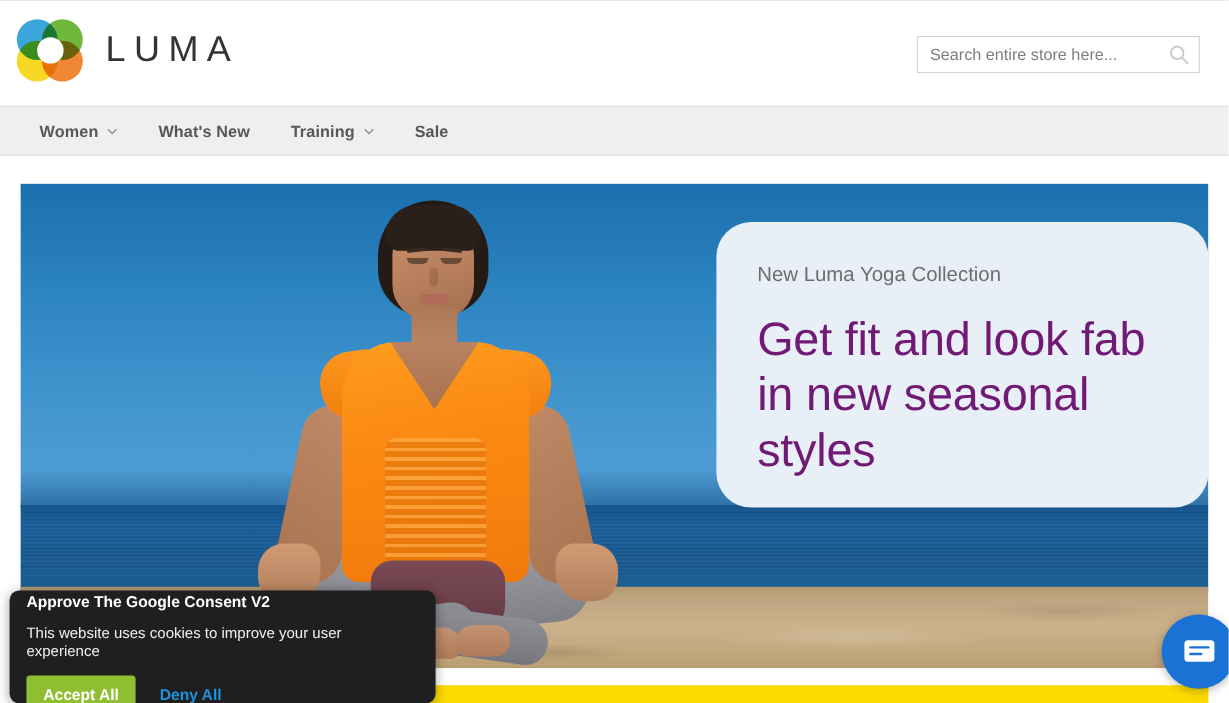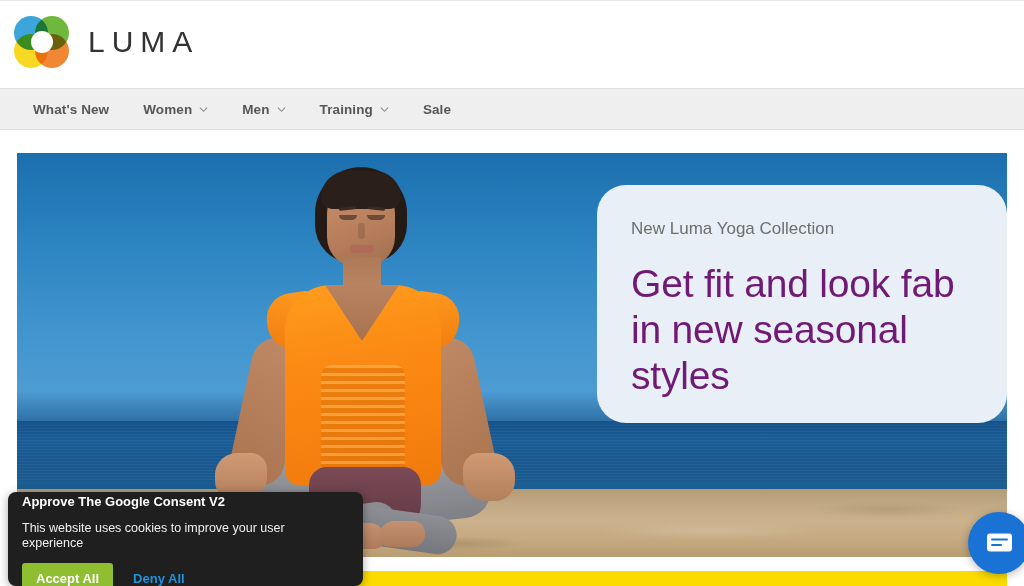--- a/index.html
+++ b/index.html
@@ -317,37 +317,40 @@
       <span class="logo-mark">
         <span class="blob b-blue"></span>
         <span class="blob b-green"></span>
         <span class="blob b-yellow"></span>
         <span class="blob b-orange"></span>
         <span class="hole"></span>
       </span>
       <span class="logo-word">LUMA</span>
     </a>
 
+    <div class="search-box">
+      <input class="search-input" type="text" placeholder="Search entire store here..." style="">
+      <button class="search-btn">
+        <svg width="17" height="17" viewBox="0 0 17 17" aria-hidden="true">
+          <circle cx="7" cy="7" r="5.2" fill="none" stroke="#c9c9c9" stroke-width="1.6"></circle>
+          <line x1="11" y1="11" x2="15.5" y2="15.5" stroke="#c9c9c9" stroke-width="1.6" stroke-linecap="round"></line>
+        </svg>
+      </button>
+    </div>
   </header>
 
   <nav class="nav">
-    <div class="nav-item">
-      <span>What's New</span>
-    </div>
     <div class="nav-item">
       <span>Women</span>
       <svg class="caret" viewBox="0 0 10 10">
         <polyline points="1,3 5,7 9,3" fill="none" stroke="#8b8b8b" stroke-width="1.2"></polyline>
       </svg>
     </div>
     <div class="nav-item">
-      <span>Men</span>
-      <svg class="caret" viewBox="0 0 10 10">
-        <polyline points="1,3 5,7 9,3" fill="none" stroke="#8b8b8b" stroke-width="1.2"></polyline>
-      </svg>
+      <span>What's New</span>
     </div>
     <div class="nav-item">
       <span>Training</span>
       <svg class="caret" viewBox="0 0 10 10">
         <polyline points="1,3 5,7 9,3" fill="none" stroke="#8b8b8b" stroke-width="1.2"></polyline>
       </svg>
     </div>
     <div class="nav-item">
       <span>Sale</span>
     </div>

